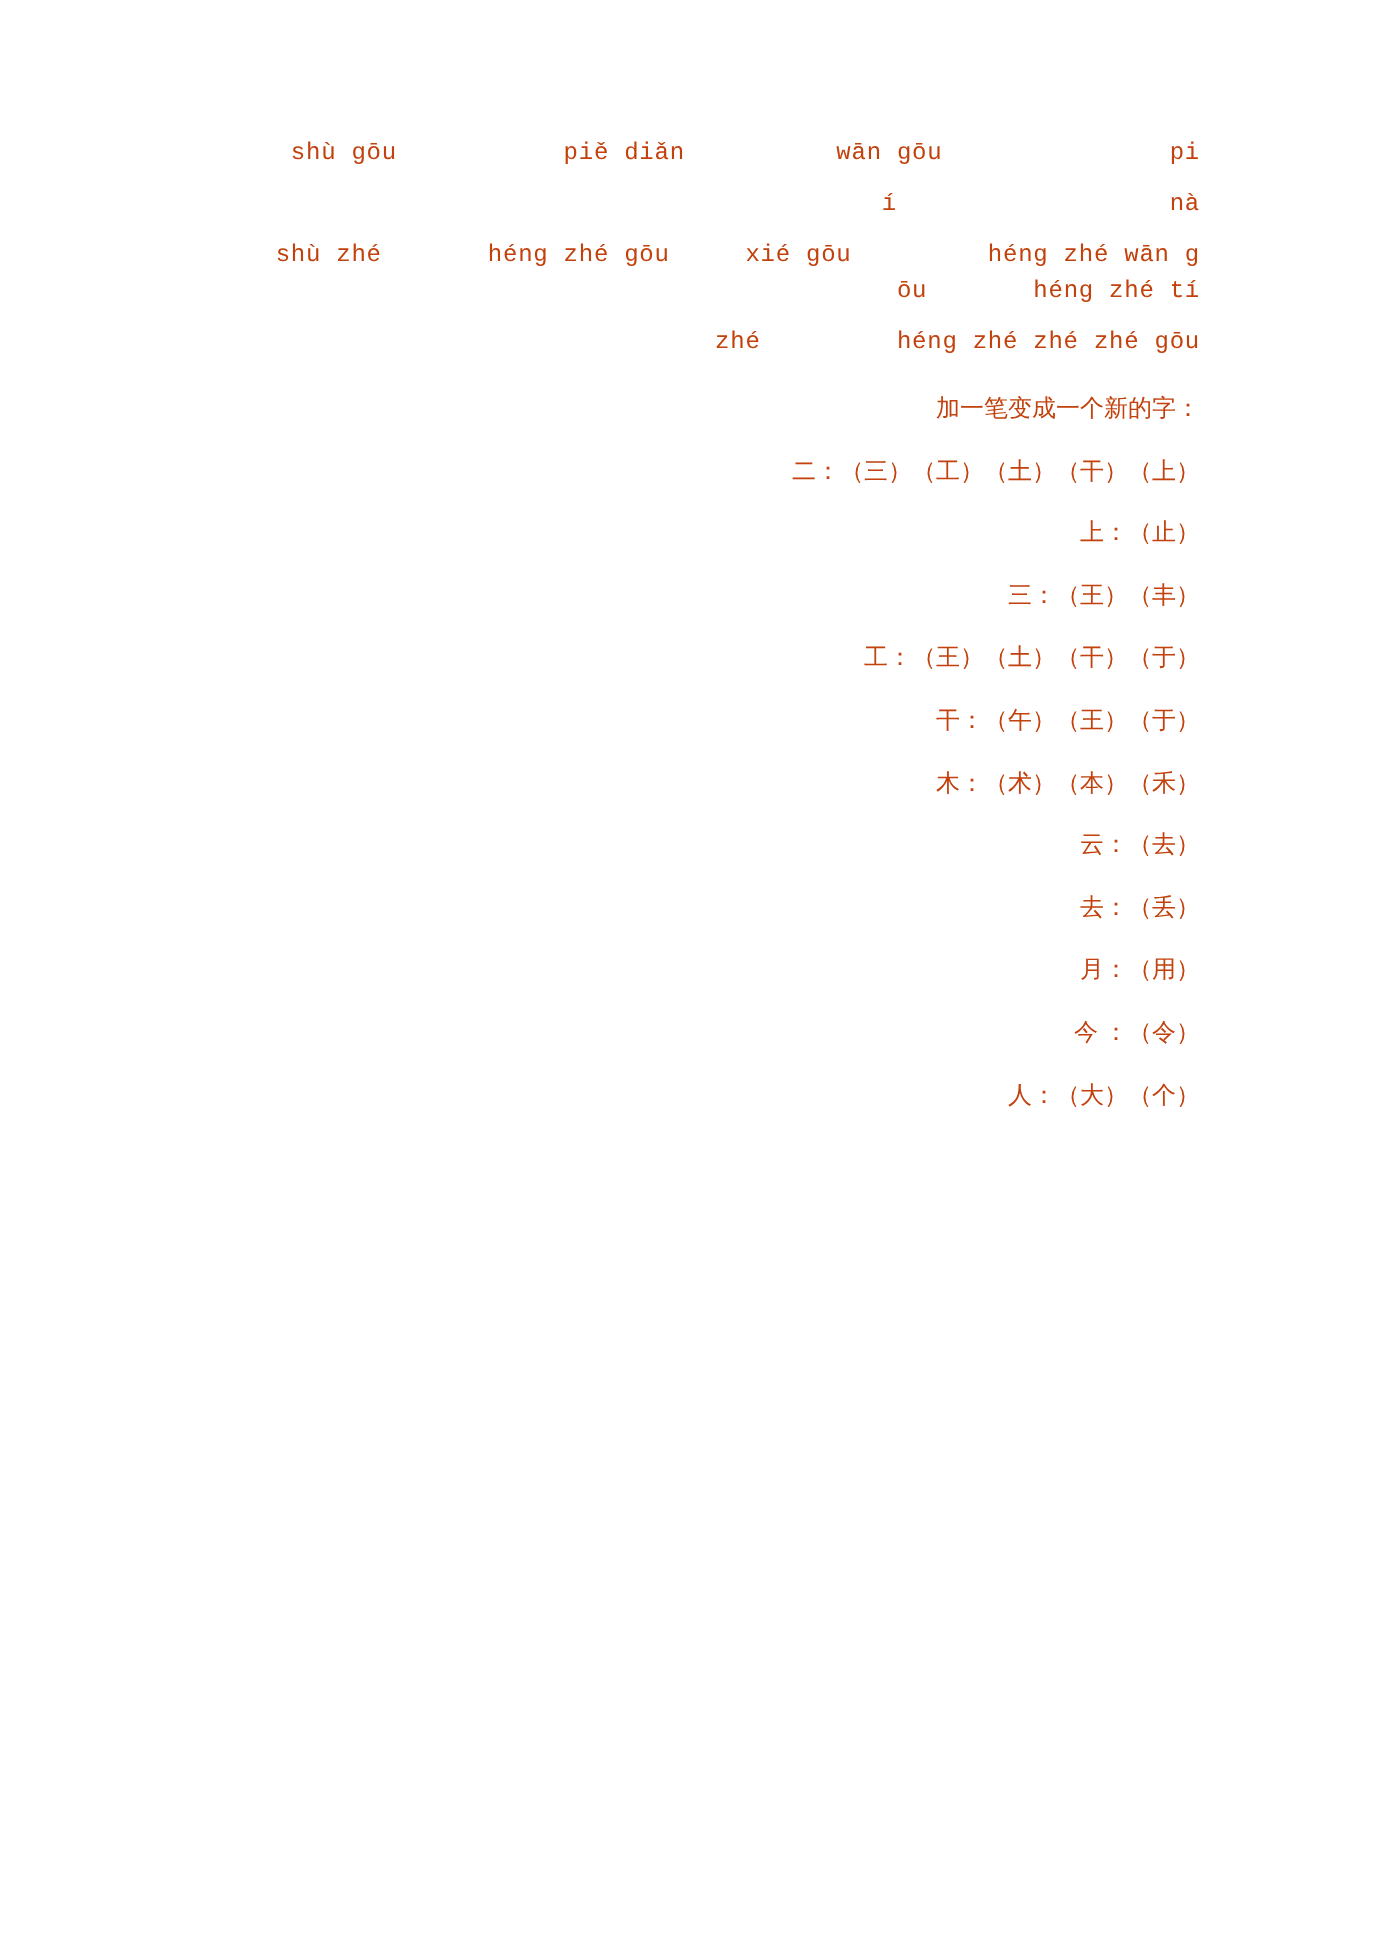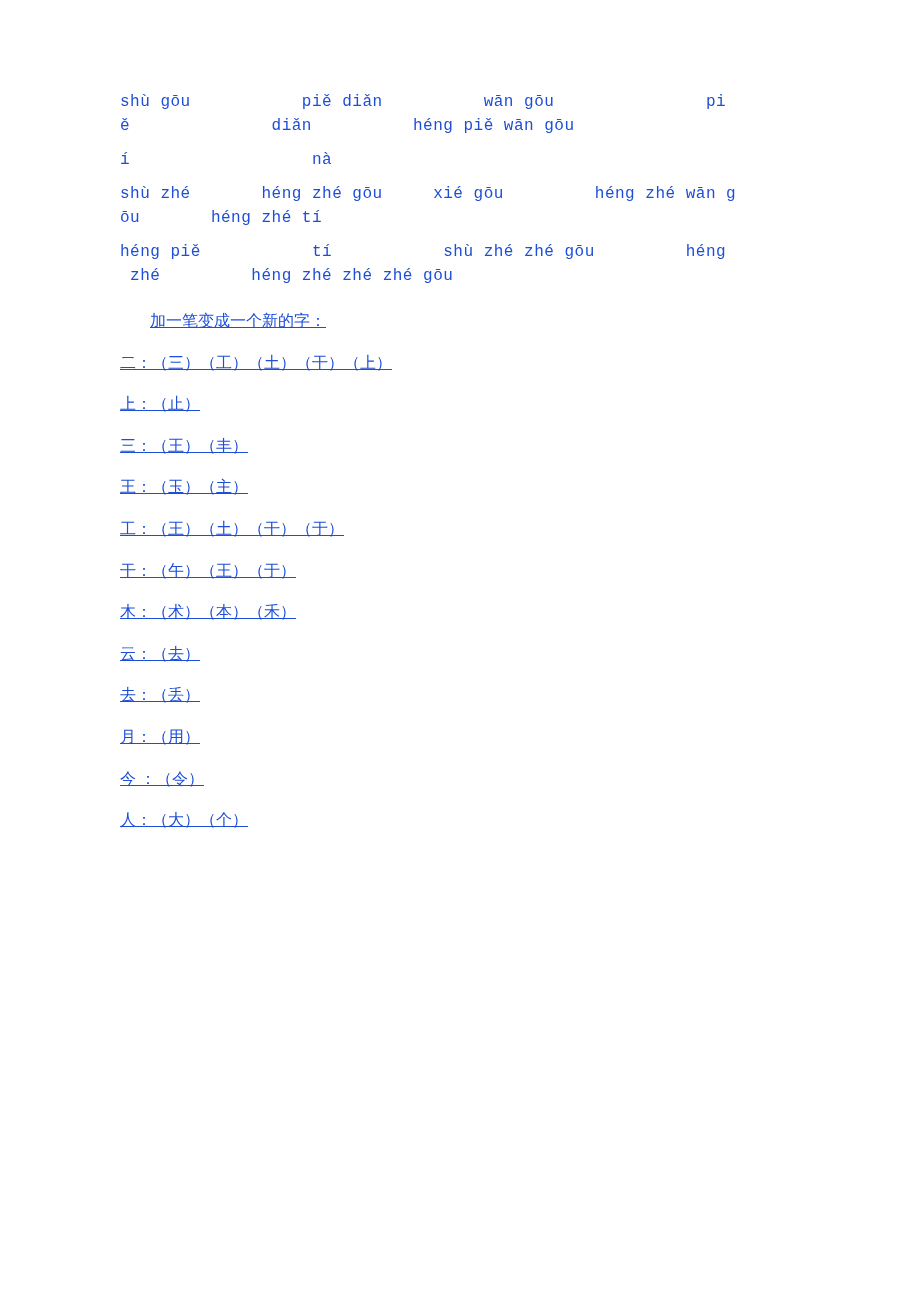--- a/index.html
+++ b/index.html
@@ -4,22 +4,23 @@
 <style>
   body {
     margin: 0;
     padding: 0;
     background: #ffffff;
     width: 920px;
     font-family: "SimSun", "宋体", serif;
   }
   .page {
     padding: 90px 120px 60px 120px;
-    color: #1d4ed8;
+    color: #c2410c;
     font-size: 16px;
+    text-align: right;
   }
   .pinyin-block {
     font-family: "Courier New", monospace;
     font-size: 16px;
     line-height: 1.5;
     letter-spacing: 0.5px;
     margin-bottom: 10px;
   }
   .pinyin-line {
     white-space: pre;
@@ -27,53 +28,49 @@
   .cjk-section {
     font-size: 16px;
     line-height: 2.6;
     margin-top: 12px;
   }
   .indent {
     padding-left: 30px;
   }
   .cjk-row {
     white-space: pre;
-    text-decoration: underline;
   }
 </style>
 </head>
 <body>
 
 <div class="page">
 
   <div class="pinyin-block">
     <div class="pinyin-line">shù gōu           piě diǎn          wān gōu               pi</div>
-    <div class="pinyin-line">ě              diǎn          héng piě wān gōu</div>
   </div>
 
   <div class="pinyin-block">
     <div class="pinyin-line">í                  nà</div>
   </div>
 
   <div class="pinyin-block">
     <div class="pinyin-line">shù zhé       héng zhé gōu     xié gōu         héng zhé wān g</div>
     <div class="pinyin-line">ōu       héng zhé tí</div>
   </div>
 
   <div class="pinyin-block">
-    <div class="pinyin-line">héng piě           tí           shù zhé zhé gōu         héng</div>
     <div class="pinyin-line"> zhé         héng zhé zhé zhé gōu</div>
   </div>
 
   <div class="cjk-section">
     <div class="cjk-row indent">加一笔变成一个新的字：</div>
     <div class="cjk-row">二：（三）（工）（土）（干）（上）</div>
     <div class="cjk-row">上：（止）</div>
     <div class="cjk-row">三：（王）（丰）</div>
-    <div class="cjk-row">王：（玉）（主）</div>
     <div class="cjk-row">工：（王）（土）（干）（于）</div>
     <div class="cjk-row">干：（午）（王）（于）</div>
     <div class="cjk-row">木：（术）（本）（禾）</div>
     <div class="cjk-row">云：（去）</div>
     <div class="cjk-row">去：（丢）</div>
     <div class="cjk-row">月：（用）</div>
     <div class="cjk-row">今 ：（令）</div>
     <div class="cjk-row">人：（大）（个）</div>
   </div>
 

